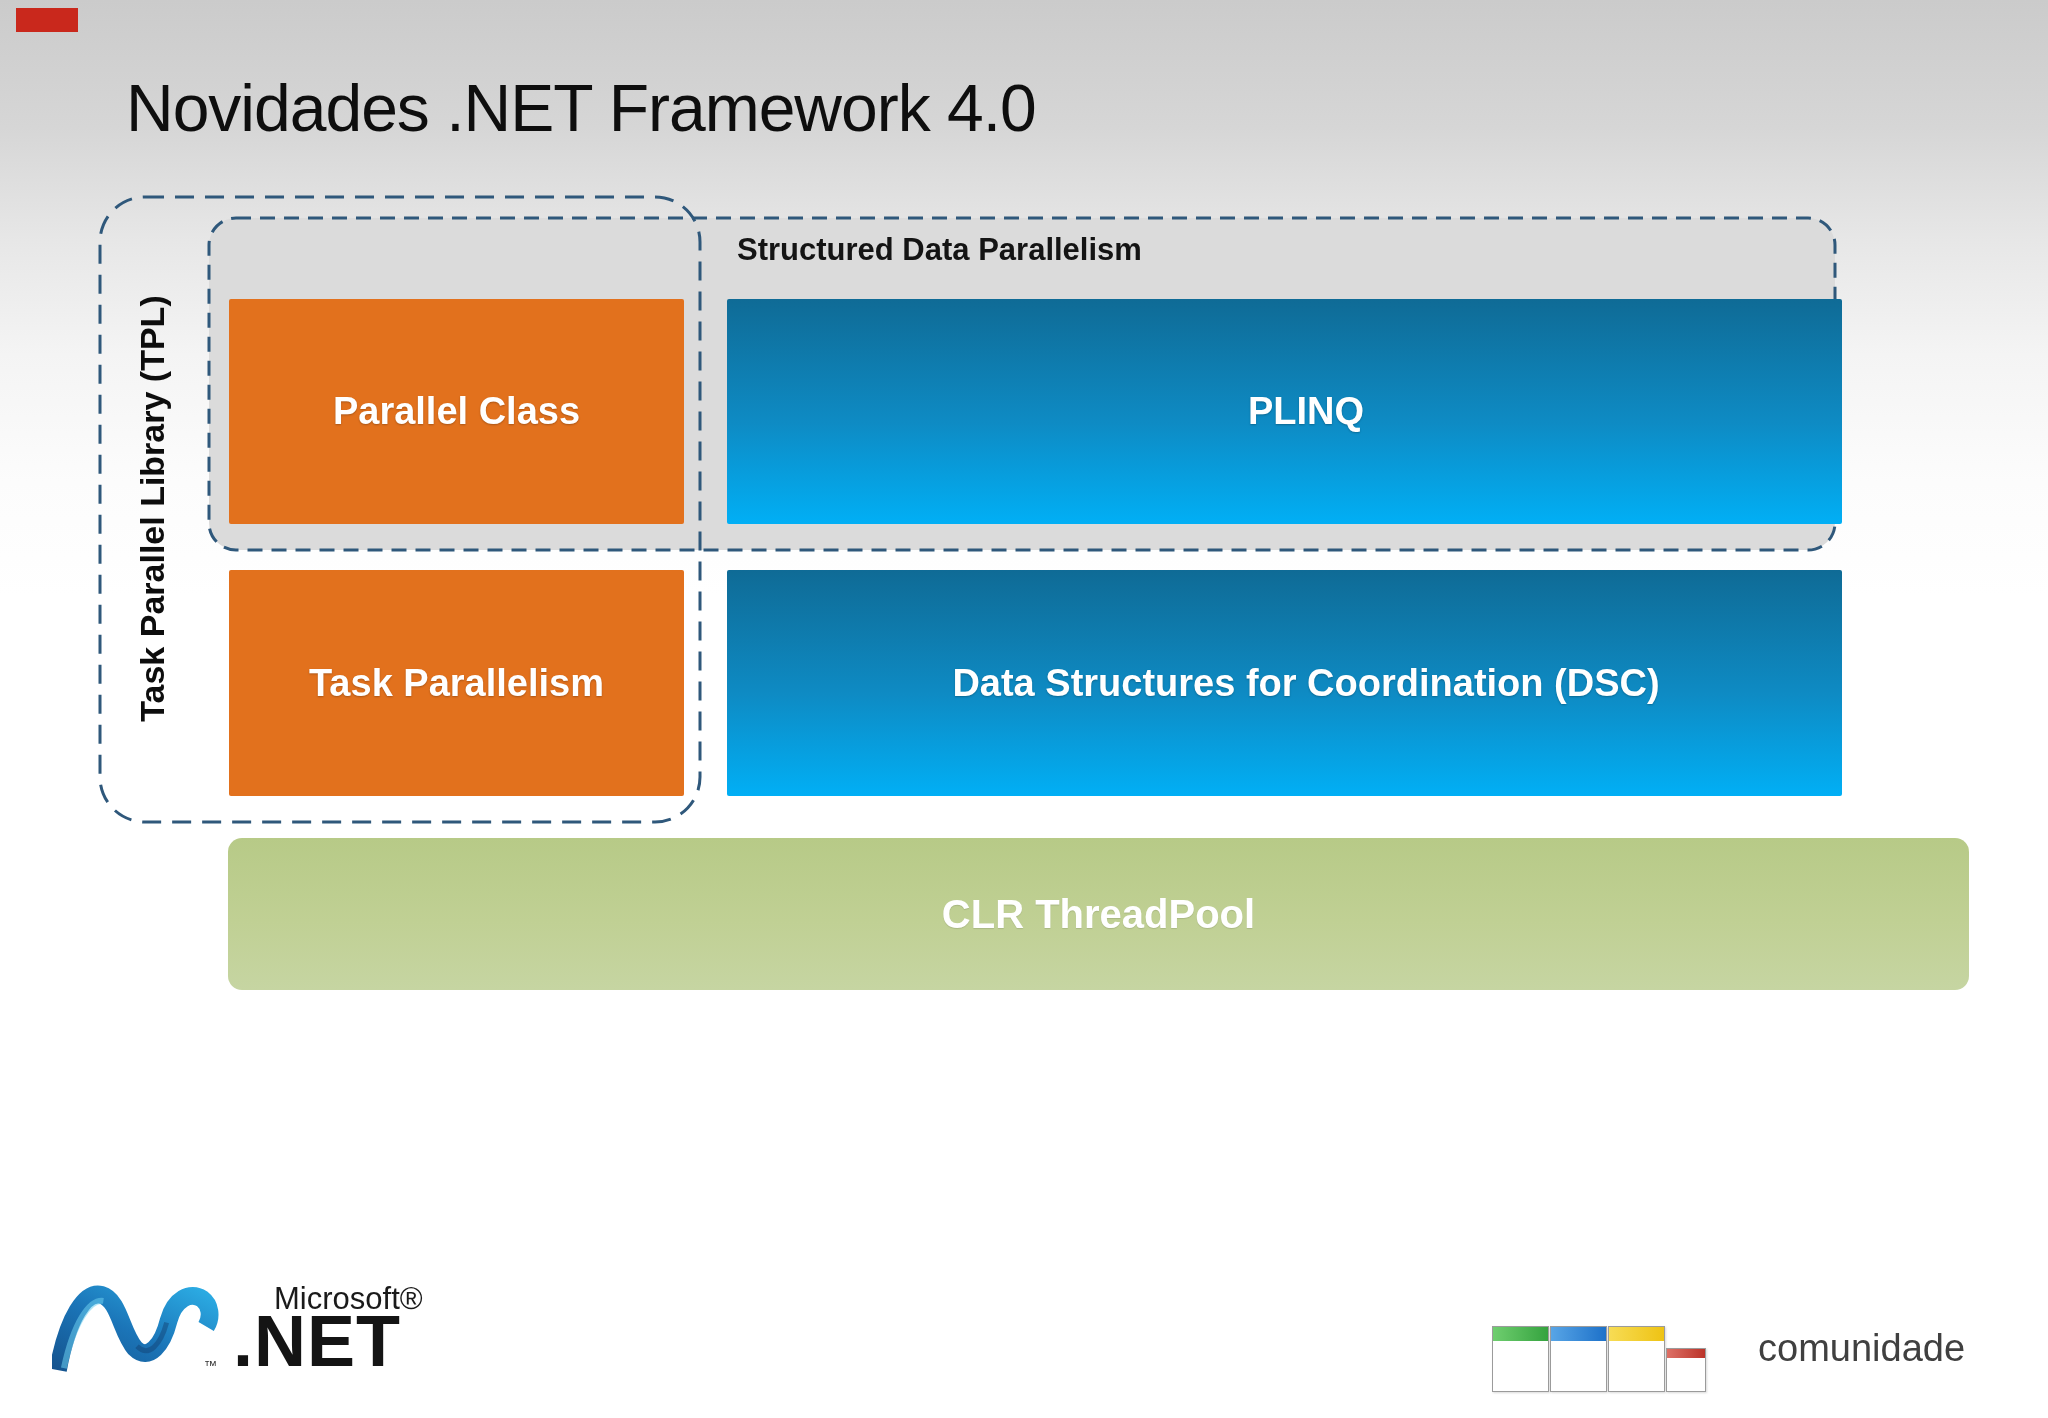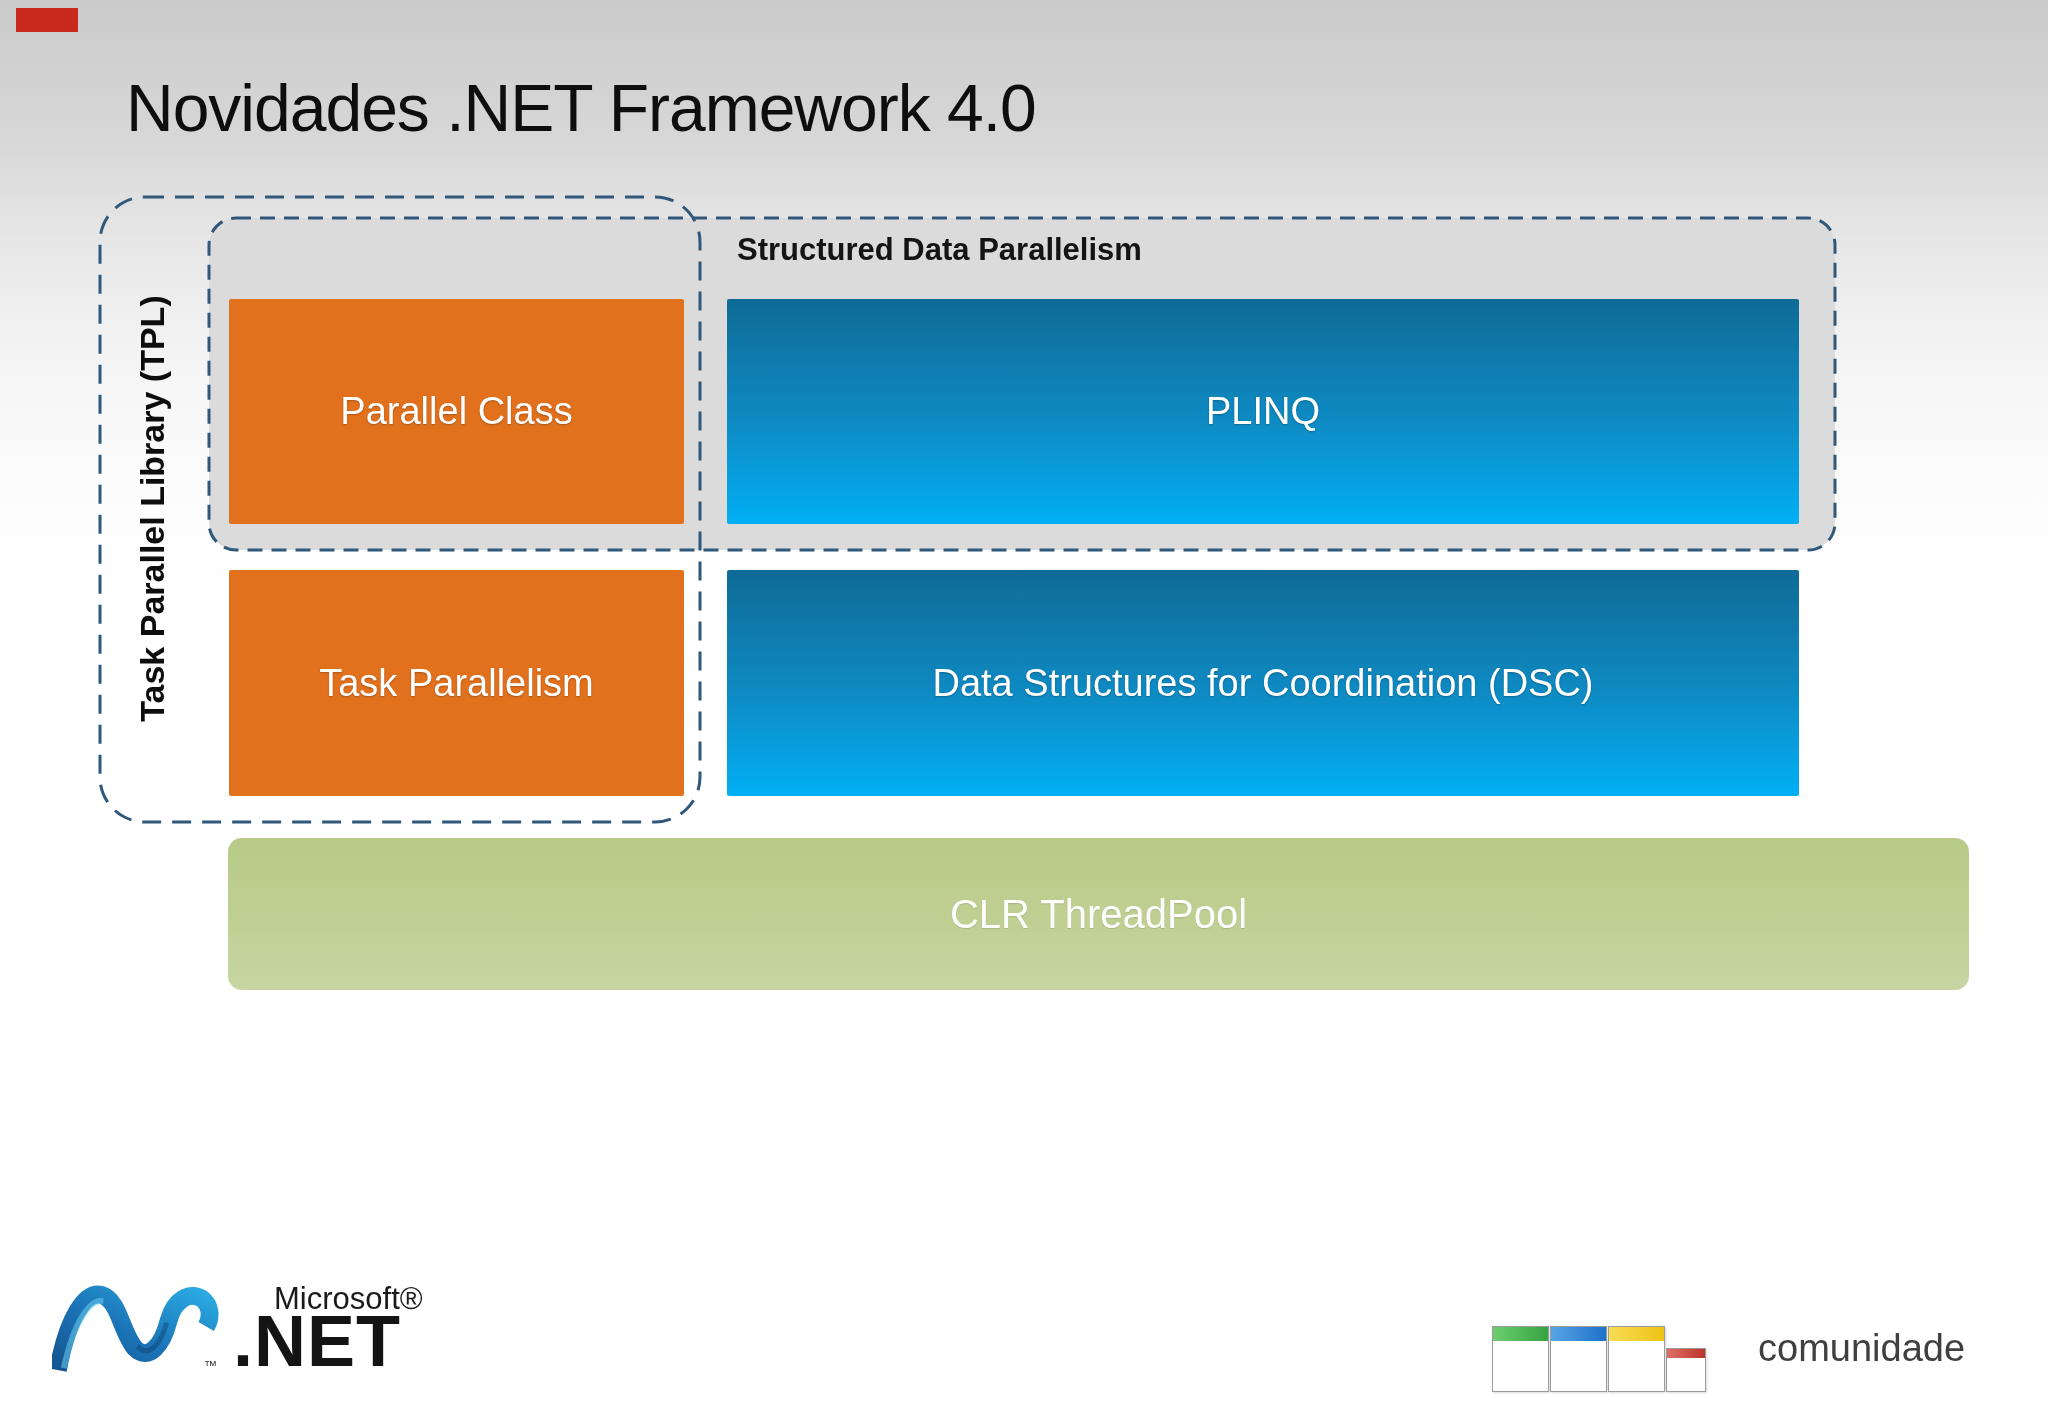--- a/index.html
+++ b/index.html
@@ -31,25 +31,27 @@
   }
   .tpl-label-wrap span{
     transform:rotate(-90deg);white-space:nowrap;
     font-size:34px;font-weight:700;color:#0d0d0d;
   }
   .box{
     position:absolute;display:flex;align-items:center;justify-content:center;
     color:#ffffff;
     text-shadow:0 1px 2px rgba(0,0,0,0.25);
     border-radius:2px;
+    font-weight:bold;
   }
   .box.orange{background:#e2711d;font-size:38px;}
   .box.blue{
     background:linear-gradient(180deg,#0f6b96 0%,#0e8bc4 55%,#01aff5 100%);
     font-size:38px;
+    padding-left:43px;
   }
   .box.green{
     background:linear-gradient(180deg,#b7ca87 0%,#c0d094 55%,#c6d5a2 100%);
     font-size:40px;
     text-shadow:0 1px 1px rgba(0,0,0,0.12);
   }
   
   .msnet{position:absolute;left:52px;top:1278px;width:420px;height:120px;}
   .msnet .swoosh{position:absolute;left:0;top:4px;}
   .msnet .ms-word{

